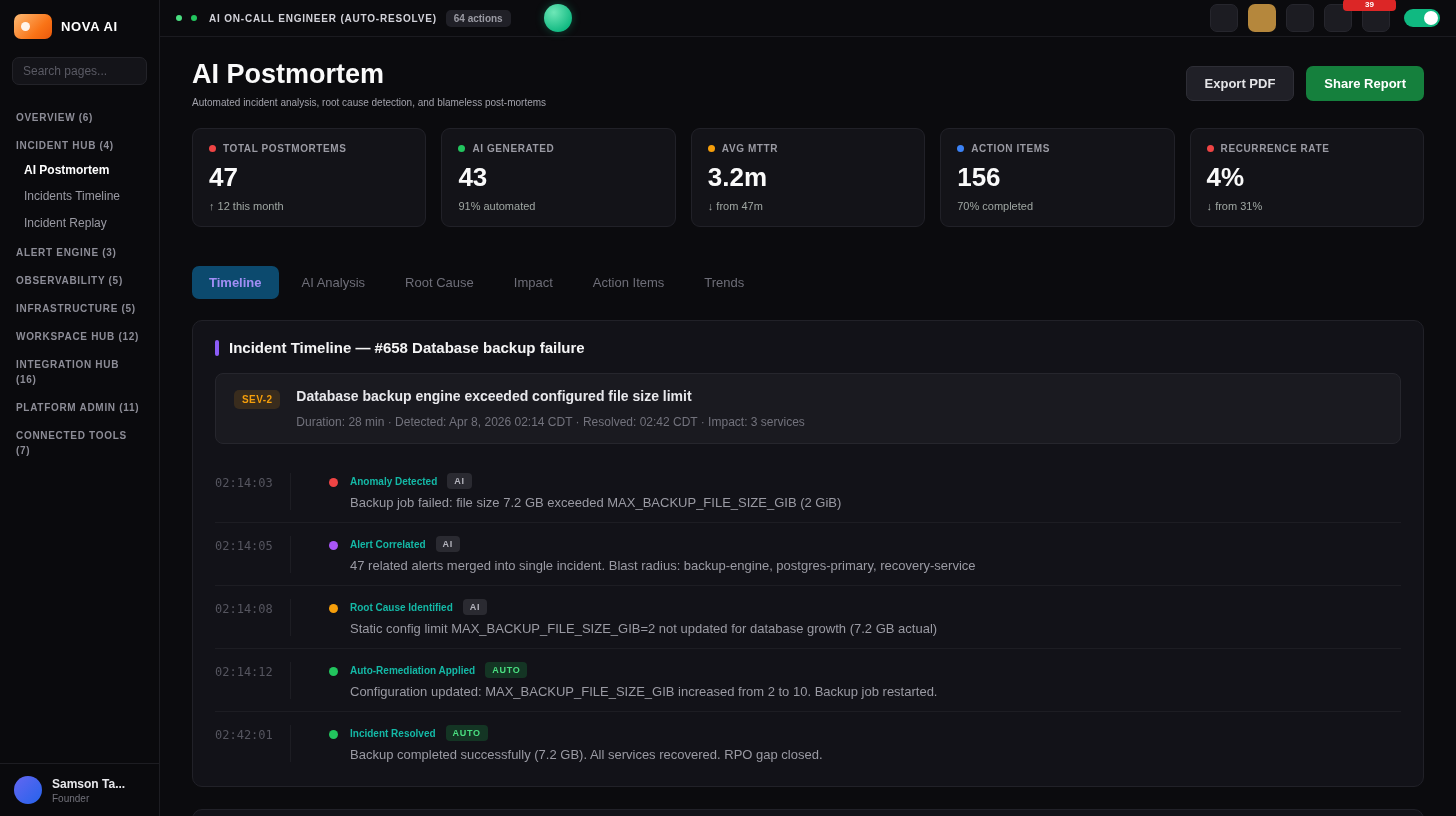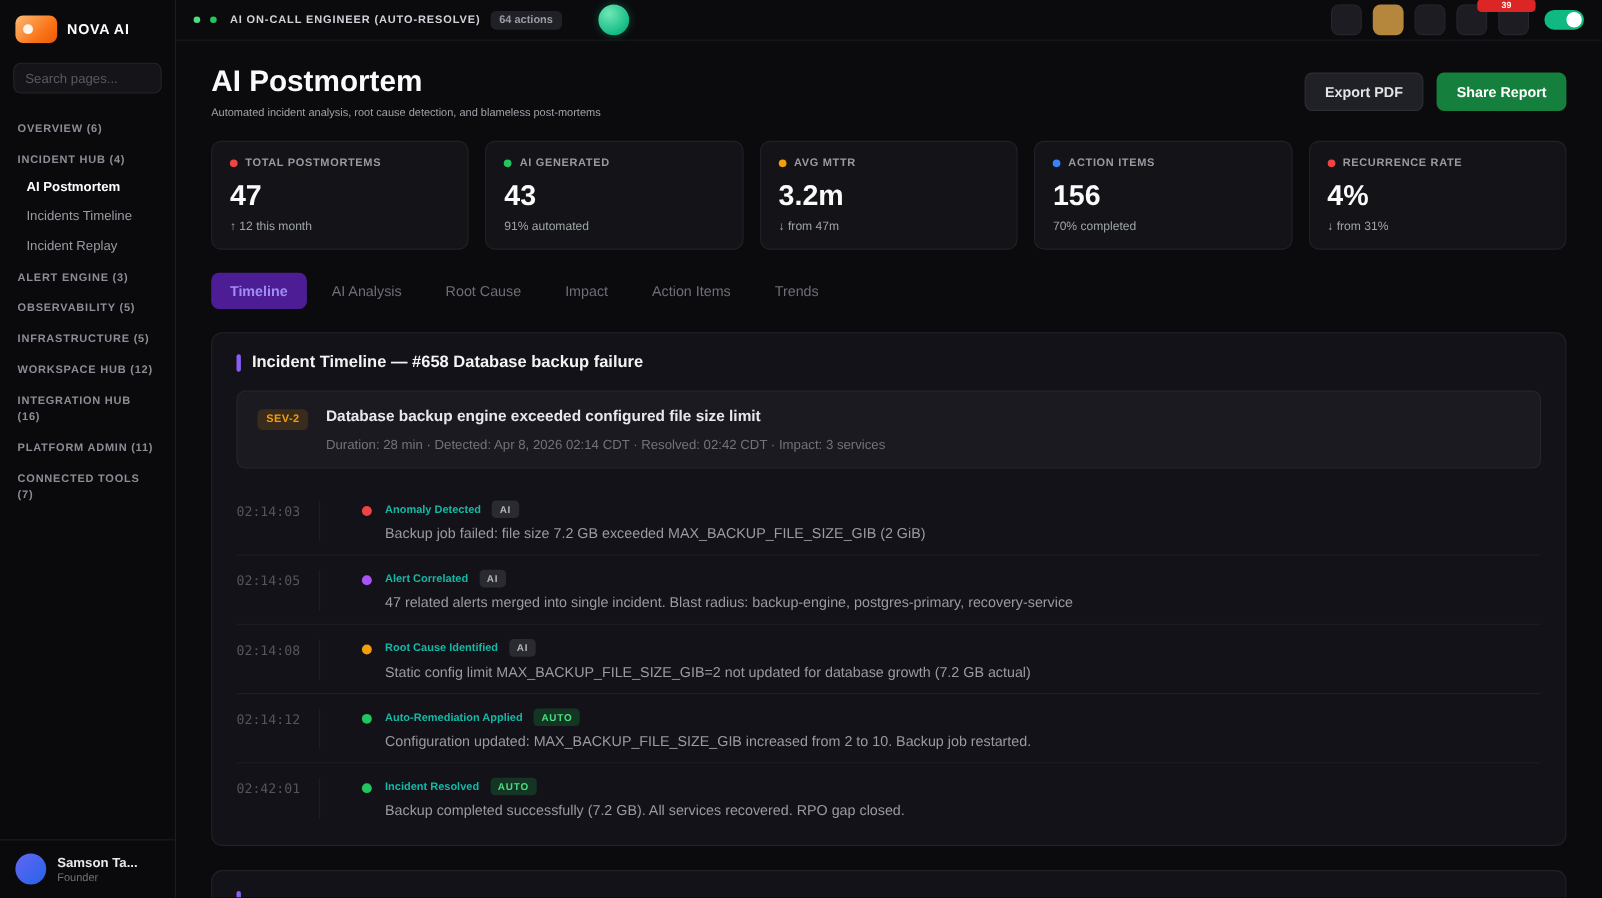--- a/index.html
+++ b/index.html
@@ -90,31 +90,31 @@
   .content { flex:1; padding:22px 32px; overflow:hidden; }
 
   .page-header { display:flex; justify-content:space-between; align-items:center; margin-bottom:20px; }
   .page-title { font-size:27px; font-weight:700; color:#fafafa; margin-bottom:7px; }
   .page-subtitle { font-size:10px; color:#a1a1aa; }
   .header-buttons { display:flex; gap:12px; }
   .btn { font-size:13px; font-weight:600; padding:9px 18px; border-radius:7px; cursor:pointer; border:none; font-family:inherit; }
   .btn-secondary { background:#202027; border:1px solid #2e2e36; color:#e4e4e7; }
   .btn-primary { color:#ffffff; }
 
-  .stats-grid { display:grid; grid-template-columns:repeat(5,1fr); gap:15px; margin-bottom:21px; }
+  .stats-grid { display:grid; grid-template-columns:repeat(5,1fr); gap:15px; margin-bottom:39px; }
   .stat-card { background:#131318; border:1px solid #212128; border-radius:9px; padding:14px 16px; }
   .stat-label-row { display:flex; align-items:center; gap:7px; }
   .stat-dot { width:7px; height:7px; border-radius:50%; flex-shrink:0; }
   .stat-label { font-size:10px; font-weight:700; letter-spacing:.06em; color:#9a9aa3; white-space:nowrap; }
   .stat-value { font-size:26px; font-weight:700; color:#fafafa; margin:8px 0 7px; }
   .stat-sub { font-size:11px; color:#9fa6a2; }
 
   .tabs { display:flex; gap:6px; margin-bottom:21px; }
   .tab { padding:9px 17px; font-size:13px; color:#6e6e78; font-weight:500; border-radius:7px; cursor:pointer; }
-  .tab.active { background:#4c1d95; color:#a18ef5; font-weight:600; }
+  .tab.active { background:#0c4a6e; color:#a18ef5; font-weight:600; }
 
   .card { background:#121218; border:1px solid #212128; border-radius:10px; margin-bottom:22px; }
   .card-header { display:flex; align-items:center; gap:10px; padding:18px 22px 15px; }
   .accent-bar { width:4px; height:16px; border-radius:2px; background:#8b5cf6; flex-shrink:0; }
   .card-title { font-size:15px; font-weight:700; color:#f4f4f5; }
 
   .summary {
     margin:2px 22px 14px; background:#1a1a20; border:1px solid #26262d; border-radius:8px;
     padding:14px 18px; display:flex; gap:16px; align-items:flex-start;
   }

